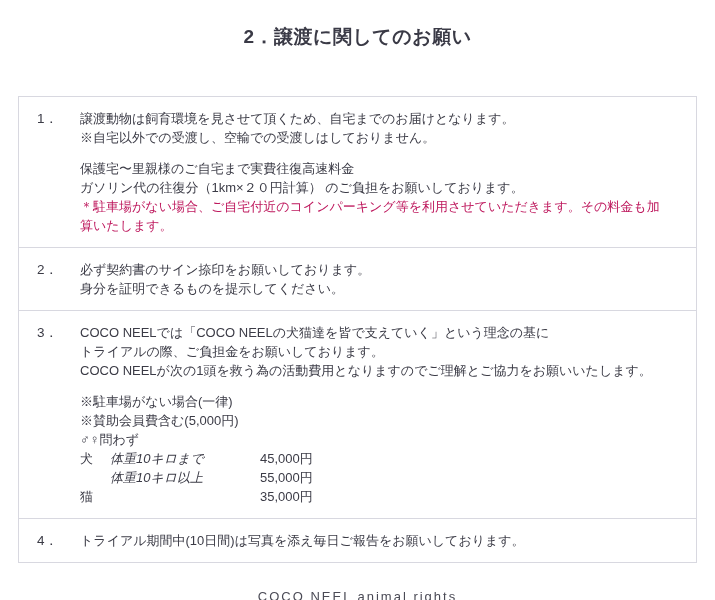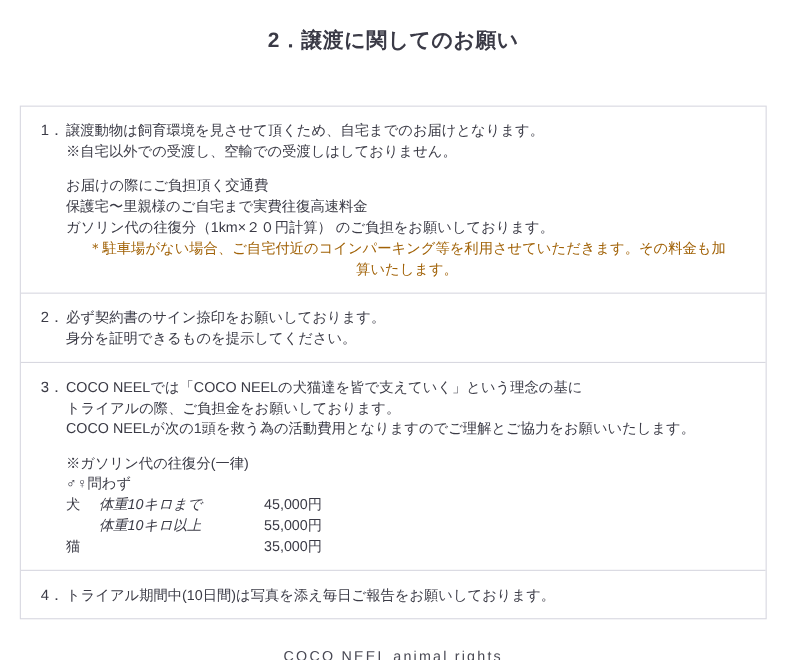--- a/index.html
+++ b/index.html
@@ -54,30 +54,30 @@
     font-size: 13.5px;
     color: #3b3b46;
     padding-right: 2px;
     line-height: 19px;
   }
   .body-text {
     flex: 1 1 auto;
     font-size: 13px;
     line-height: 19px;
     color: #3b3b46;
+    margin-left: 20px;
   }
   .line {
     font-size: 13px;
     line-height: 19px;
     color: #3b3b46;
     white-space: pre-wrap;
   }
   .pink {
-    color: #a16207;
-    text-align: center;
+    color: #be185d;
   }
   .spacer {
     height: 12px;
   }
   .fee-table {
     border-collapse: collapse;
     font-size: 13px;
     line-height: 19px;
     color: #3b3b46;
   }
@@ -109,21 +109,20 @@
 
   <div class="doc-box">
 
     <div class="section">
       <div class="row">
         <div class="num">1．</div>
         <div class="body-text">
           <div class="line">譲渡動物は飼育環境を見させて頂くため、自宅までのお届けとなります。</div>
           <div class="line">※自宅以外での受渡し、空輸での受渡しはしておりません。</div>
           <div class="spacer"></div>
-          <div class="line">お届けの際にご負担頂く交通費</div>
           <div class="line">保護宅〜里親様のご自宅まで実費往復高速料金</div>
           <div class="line">ガソリン代の往復分（1km×２０円計算） のご負担をお願いしております。</div>
           <div class="line pink">＊駐車場がない場合、ご自宅付近のコインパーキング等を利用させていただきます。その料金も加</div>
           <div class="line pink">算いたします。</div>
         </div>
       </div>
     </div>
 
     <div class="section">
       <div class="row">
@@ -136,21 +135,22 @@
     </div>
 
     <div class="section">
       <div class="row">
         <div class="num">3．</div>
         <div class="body-text">
           <div class="line">COCO NEELでは「COCO NEELの犬猫達を皆で支えていく」という理念の基に</div>
           <div class="line">トライアルの際、ご負担金をお願いしております。</div>
           <div class="line">COCO NEELが次の1頭を救う為の活動費用となりますのでご理解とご協力をお願いいたします。</div>
           <div class="spacer"></div>
-          <div class="line">※ガソリン代の往復分(一律)</div>
+          <div class="line">※駐車場がない場合(一律)</div>
+          <div class="line">※賛助会員費含む(5,000円)</div>
           <div class="line">♂♀問わず</div>
           <table class="fee-table">
             <tbody>
               <tr>
                 <td class="c1">犬</td>
                 <td class="c2">体重10キロまで</td>
                 <td class="c3">45,000円</td>
               </tr>
               <tr>
                 <td class="c1"></td>

